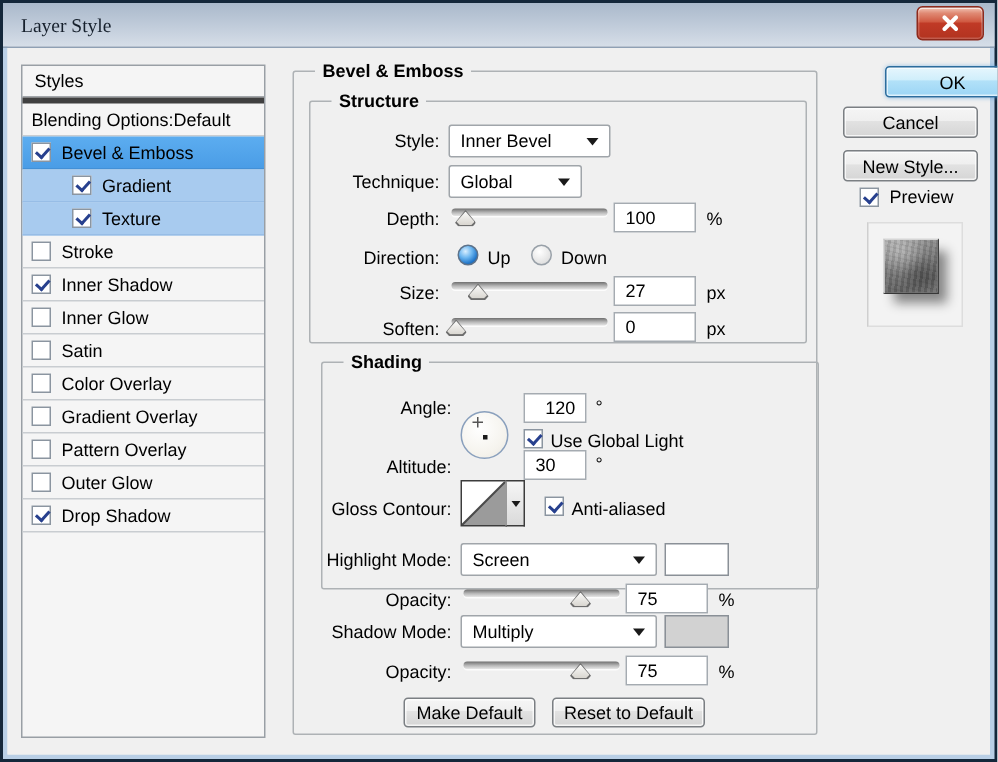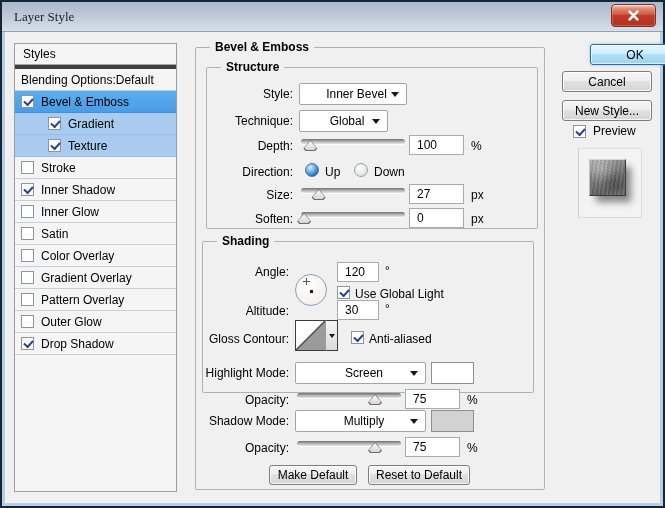--- a/index.html
+++ b/index.html
@@ -40,28 +40,28 @@
     position:relative; flex:none; margin-right:7px; }
   .cb.checked::after { content:''; position:absolute; left:2px; top:2px; width:7px; height:4px;
     border-left:2px solid #27408e; border-bottom:2px solid #27408e; transform:rotate(-48deg); }
 
   
   .group { position:absolute; border:1px solid #aeb2b5; border-radius:2px; }
   .gtitle { position:absolute; top:-8px; left:14px; background:#f0f0f0; padding:0 5px;
     font-weight:bold; white-space:nowrap; }
   #main-group { left:190px; top:15px; width:350px; height:443px; }
   #structure  { left:10px; top:19px; width:332px; height:162px; }
-  #shading    { left:6px; top:193px; width:332px; height:152px; }
+  #shading    { left:18px; top:193px; width:332px; height:152px; }
 
   .lbl { position:absolute; right:244px; white-space:nowrap; }
   .txt { position:absolute; white-space:nowrap; }
 
   
   .combo { position:absolute; height:22px; background:#fff; border:1px solid #a0a5aa; border-radius:2px;
-    display:flex; align-items:center; padding-left:7px; cursor:pointer;justify-content:center; }
+    display:flex; align-items:center; padding-left:7px; cursor:pointer; }
   .combo .arr { position:absolute; right:7px; top:50%; margin-top:-2px; width:0; height:0;
     border-left:4px solid transparent; border-right:4px solid transparent; border-top:5px solid #1a1a1a; }
 
   
   .val { position:absolute; width:55px; height:20px; background:#fff; border:1px solid #a5abb1;
     font:12px "Liberation Sans", sans-serif; padding-left:7px; }
   .val.small { width:42px; }
 
   
   .slider { position:absolute; width:104px; height:15px; }
@@ -245,21 +245,21 @@
       </div>
 
       <div class="group" id="shading">
         <span class="gtitle">Shading</span>
 
         <span class="lbl" style="top:23px">Angle:</span>
         <div id="dial">
           <span class="cross"></span>
           <span class="dot"></span>
         </div>
-        <input class="val small" style="left: 134px; top: 20px;" value="120">
+        <input class="val small" style="left: 134px; top: 20px; text-align: center;" value="120">
         <span class="txt" style="left:182px; top:22px">°</span>
 
         <span class="cb checked" style="position:absolute; left:134px; top:44px"></span>
         <span class="txt" style="left:152px; top:45px">Use Global Light</span>
 
         <span class="lbl" style="top:62px">Altitude:</span>
         <input class="val small" style="left: 134px; top: 58px;" value="30">
         <span class="txt" style="left:182px; top:60px">°</span>
 
         <span class="lbl" style="top:90px">Gloss Contour:</span>

